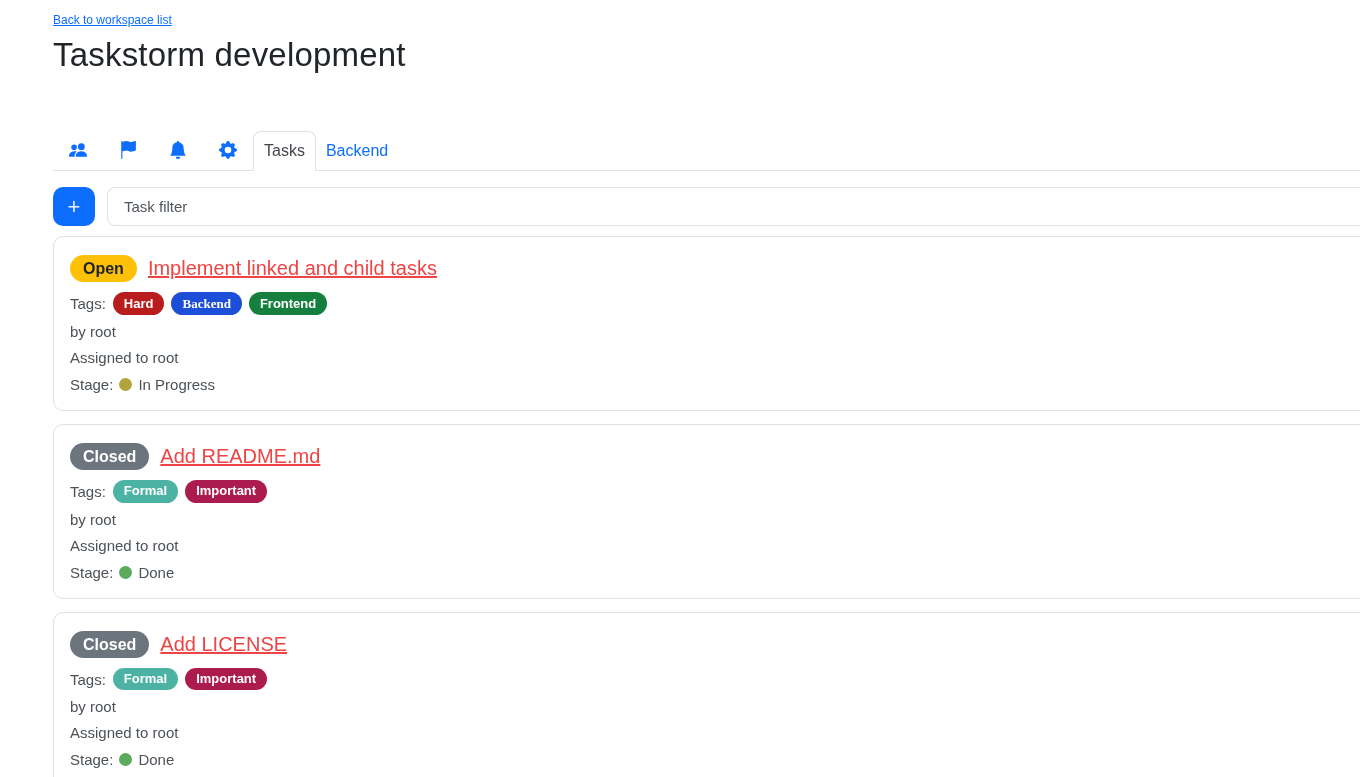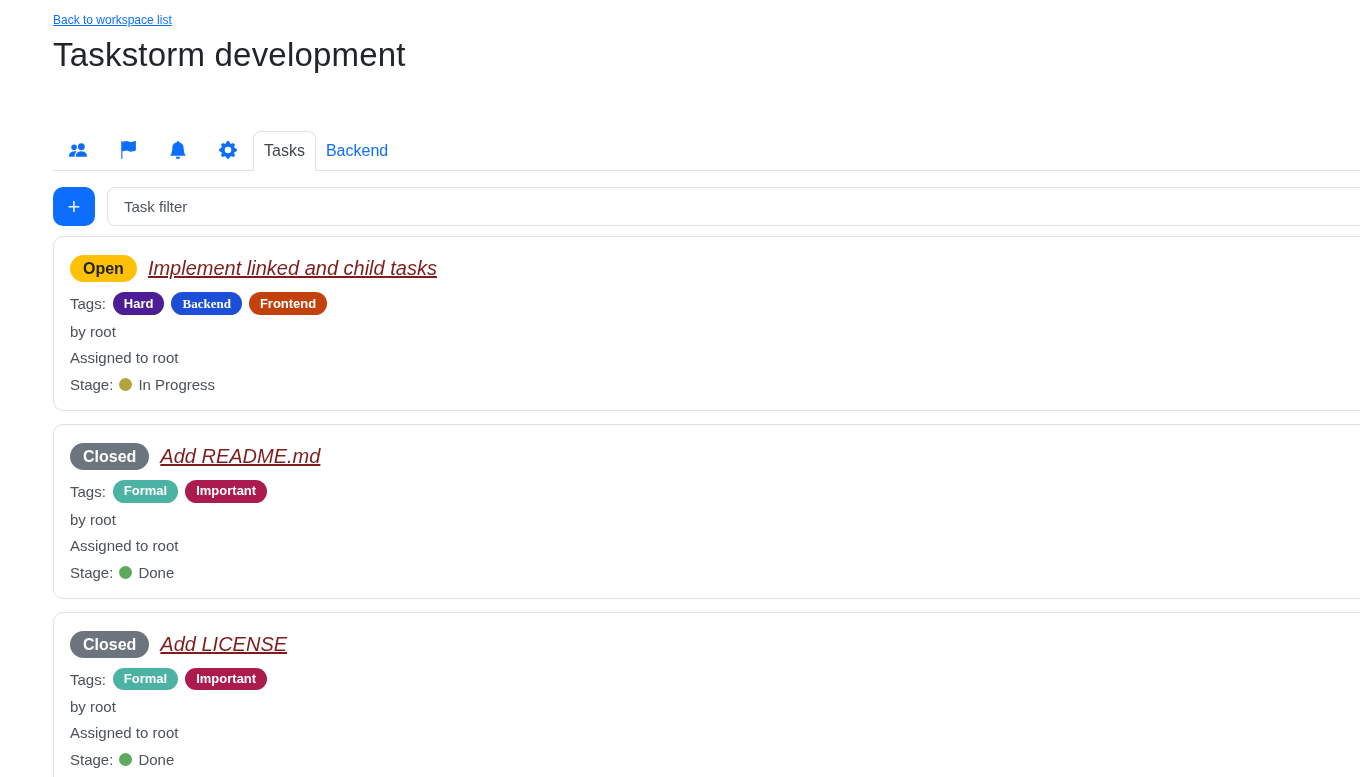--- a/index.html
+++ b/index.html
@@ -46,21 +46,21 @@
     border: 1px solid #dee2e6; border-radius: 10px;
     margin-top: 10px; padding: 18px 16px 17px 16px; background: #fff;
   }
   .task-card + .task-card { margin-top: 13px; }
 
   .task-header { display: flex; align-items: center; gap: 11px; margin-bottom: 10px; }
   .status-badge {
     display: inline-block; font-size: 16px; font-weight: 700;
     padding: 4px 13px; border-radius: 999px; line-height: 1.2;
   }
-  .task-title { font-size: 20px; color: #7f1d1d; text-decoration: underline; cursor: pointer; font-style: italic; }
+  .task-title { font-size: 20px; color: #ef4444; text-decoration: underline; cursor: pointer; }
 
   .meta-text { font-size: 15px; color: #4c5257; }
   .task-tags { display: flex; align-items: center; gap: 7px; margin-bottom: 8px; }
   .tag-badge {
     display: inline-block; font-size: 13px; font-weight: 700; color: #fff;
     padding: 3.5px 11px; border-radius: 999px; line-height: 1.2;
   }
   .task-by { margin-bottom: 9px; }
   .task-assigned { margin-bottom: 10px; }
   .task-stage { display: flex; align-items: center; gap: 6px; }
@@ -105,23 +105,23 @@
   </div>
 
   
   <div class="task-card">
     <div class="task-header">
       <span class="status-badge" style="background-color: rgb(255, 193, 7); color: rgb(33, 37, 41);">Open</span>
       <a class="task-title">Implement linked and child tasks</a>
     </div>
     <div class="task-tags meta-text">
       <span>Tags:</span>
-      <span class="tag-badge" style="background-color: #4c1d95; text-align: center;">Hard</span>
+      <span class="tag-badge" style="background-color: #b91c1c; text-align: center;">Hard</span>
       <span class="tag-badge" style="background-color: #1d4ed8; font-family: Liberation Serif, serif;">Backend</span>
-      <span class="tag-badge" style="background-color: #c2410c;">Frontend</span>
+      <span class="tag-badge" style="background-color: #15803d;">Frontend</span>
     </div>
     <div class="task-by meta-text">by root</div>
     <div class="task-assigned meta-text">Assigned to root</div>
     <div class="task-stage meta-text">
       <span>Stage:</span>
       <span class="stage-dot" style="background-color: rgb(178, 163, 61);"></span>
       <span>In Progress</span>
     </div>
   </div>
 

